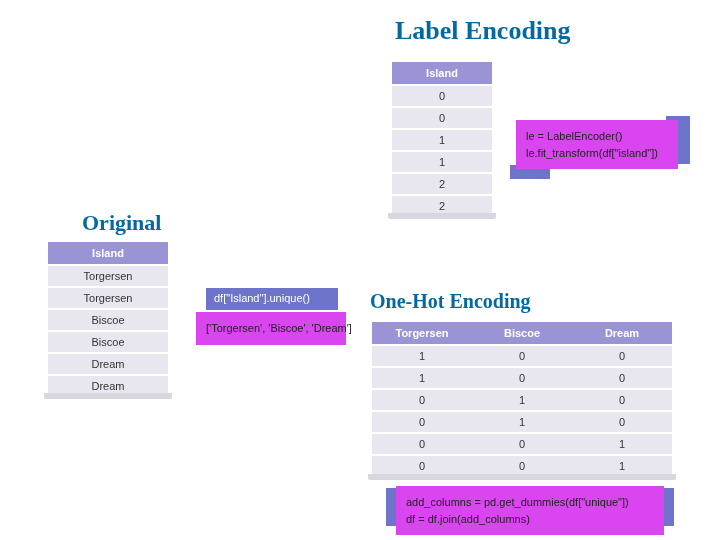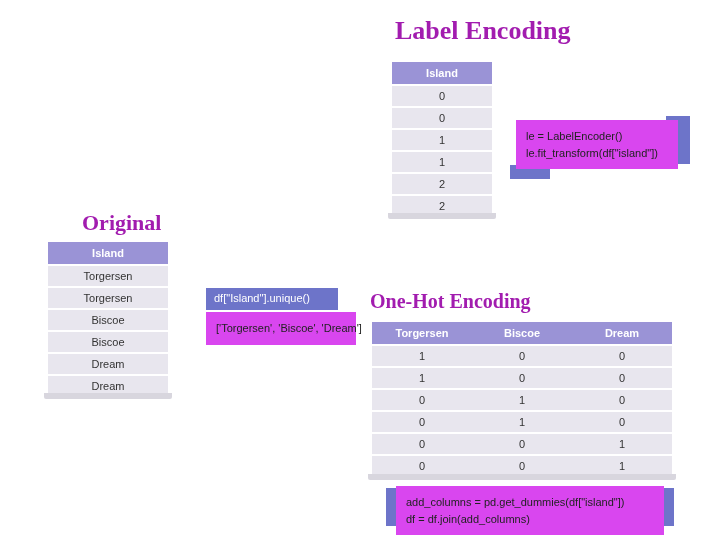--- a/index.html
+++ b/index.html
@@ -7,21 +7,21 @@
     width: 720px;
     height: 540px;
     background: #fff;
     font-family: Arial, sans-serif;
     position: relative;
     overflow: hidden;
   }
   .heading {
     font-family: Georgia, 'Times New Roman', serif;
     font-weight: 900;
-    color: #a21caf;
+    color: #0369a1;
     position: absolute;
   }
   .h-original { font-size: 22px; left: 50px; top: 210px; margin-left: 32px; }
   .h-label { font-size: 26px; left: 395px; top: 16px; }
   .h-onehot { font-size: 20px; left: 370px; top: 290px; }
 
   .tbl {
     position: absolute;
     border-collapse: separate;
     border-spacing: 0 2px;
@@ -68,21 +68,21 @@
     line-height: 1.5;
   }
   .code-box .line { display: block; white-space: nowrap; }
   .code-accent-br {
     position: absolute;
     background: #6d74c9;
   }
 
   
   .box-orig-hi { left: 206px; top: 288px; width: 132px; height: 22px; background: #6d74c9; color:#fff; font-size:11px; padding:4px 8px; position:absolute; }
-  .box-orig-out { left: 206px; top: 312px; width: 150px; }
+  .box-orig-out { left: 196px; top: 312px; width: 150px; }
 
   
   .acc-label-right { left: 666px; top: 116px; width: 24px; height: 48px; }
   .acc-label-bottom { left: 510px; top: 165px; width: 40px; height: 14px; }
   .box-label { left: 516px; top: 120px; width: 162px; }
 
   
   .acc-oh-left { left: 386px; top: 488px; width: 10px; height: 38px; }
   .acc-oh-right { left: 664px; top: 488px; width: 10px; height: 38px; }
   .box-onehot { left: 396px; top: 486px; width: 268px; }
@@ -203,15 +203,15 @@
         <td>0</td>
         <td>1</td>
       </tr>
   </tbody>
 </table>
 <div class="tbl-shadow sh-onehot"></div>
 
 <div class="code-accent-br acc-oh-left"></div>
 <div class="code-accent-br acc-oh-right"></div>
 <div class="code-box box-onehot">
-  <span class="line">add_columns = pd.get_dummies(df["island"])</span>
+  <span class="line">add_columns = pd.get_dummies(df["unique"])</span>
   <span class="line">df = df.join(add_columns)</span>
 </div>
 
 </body></html>

